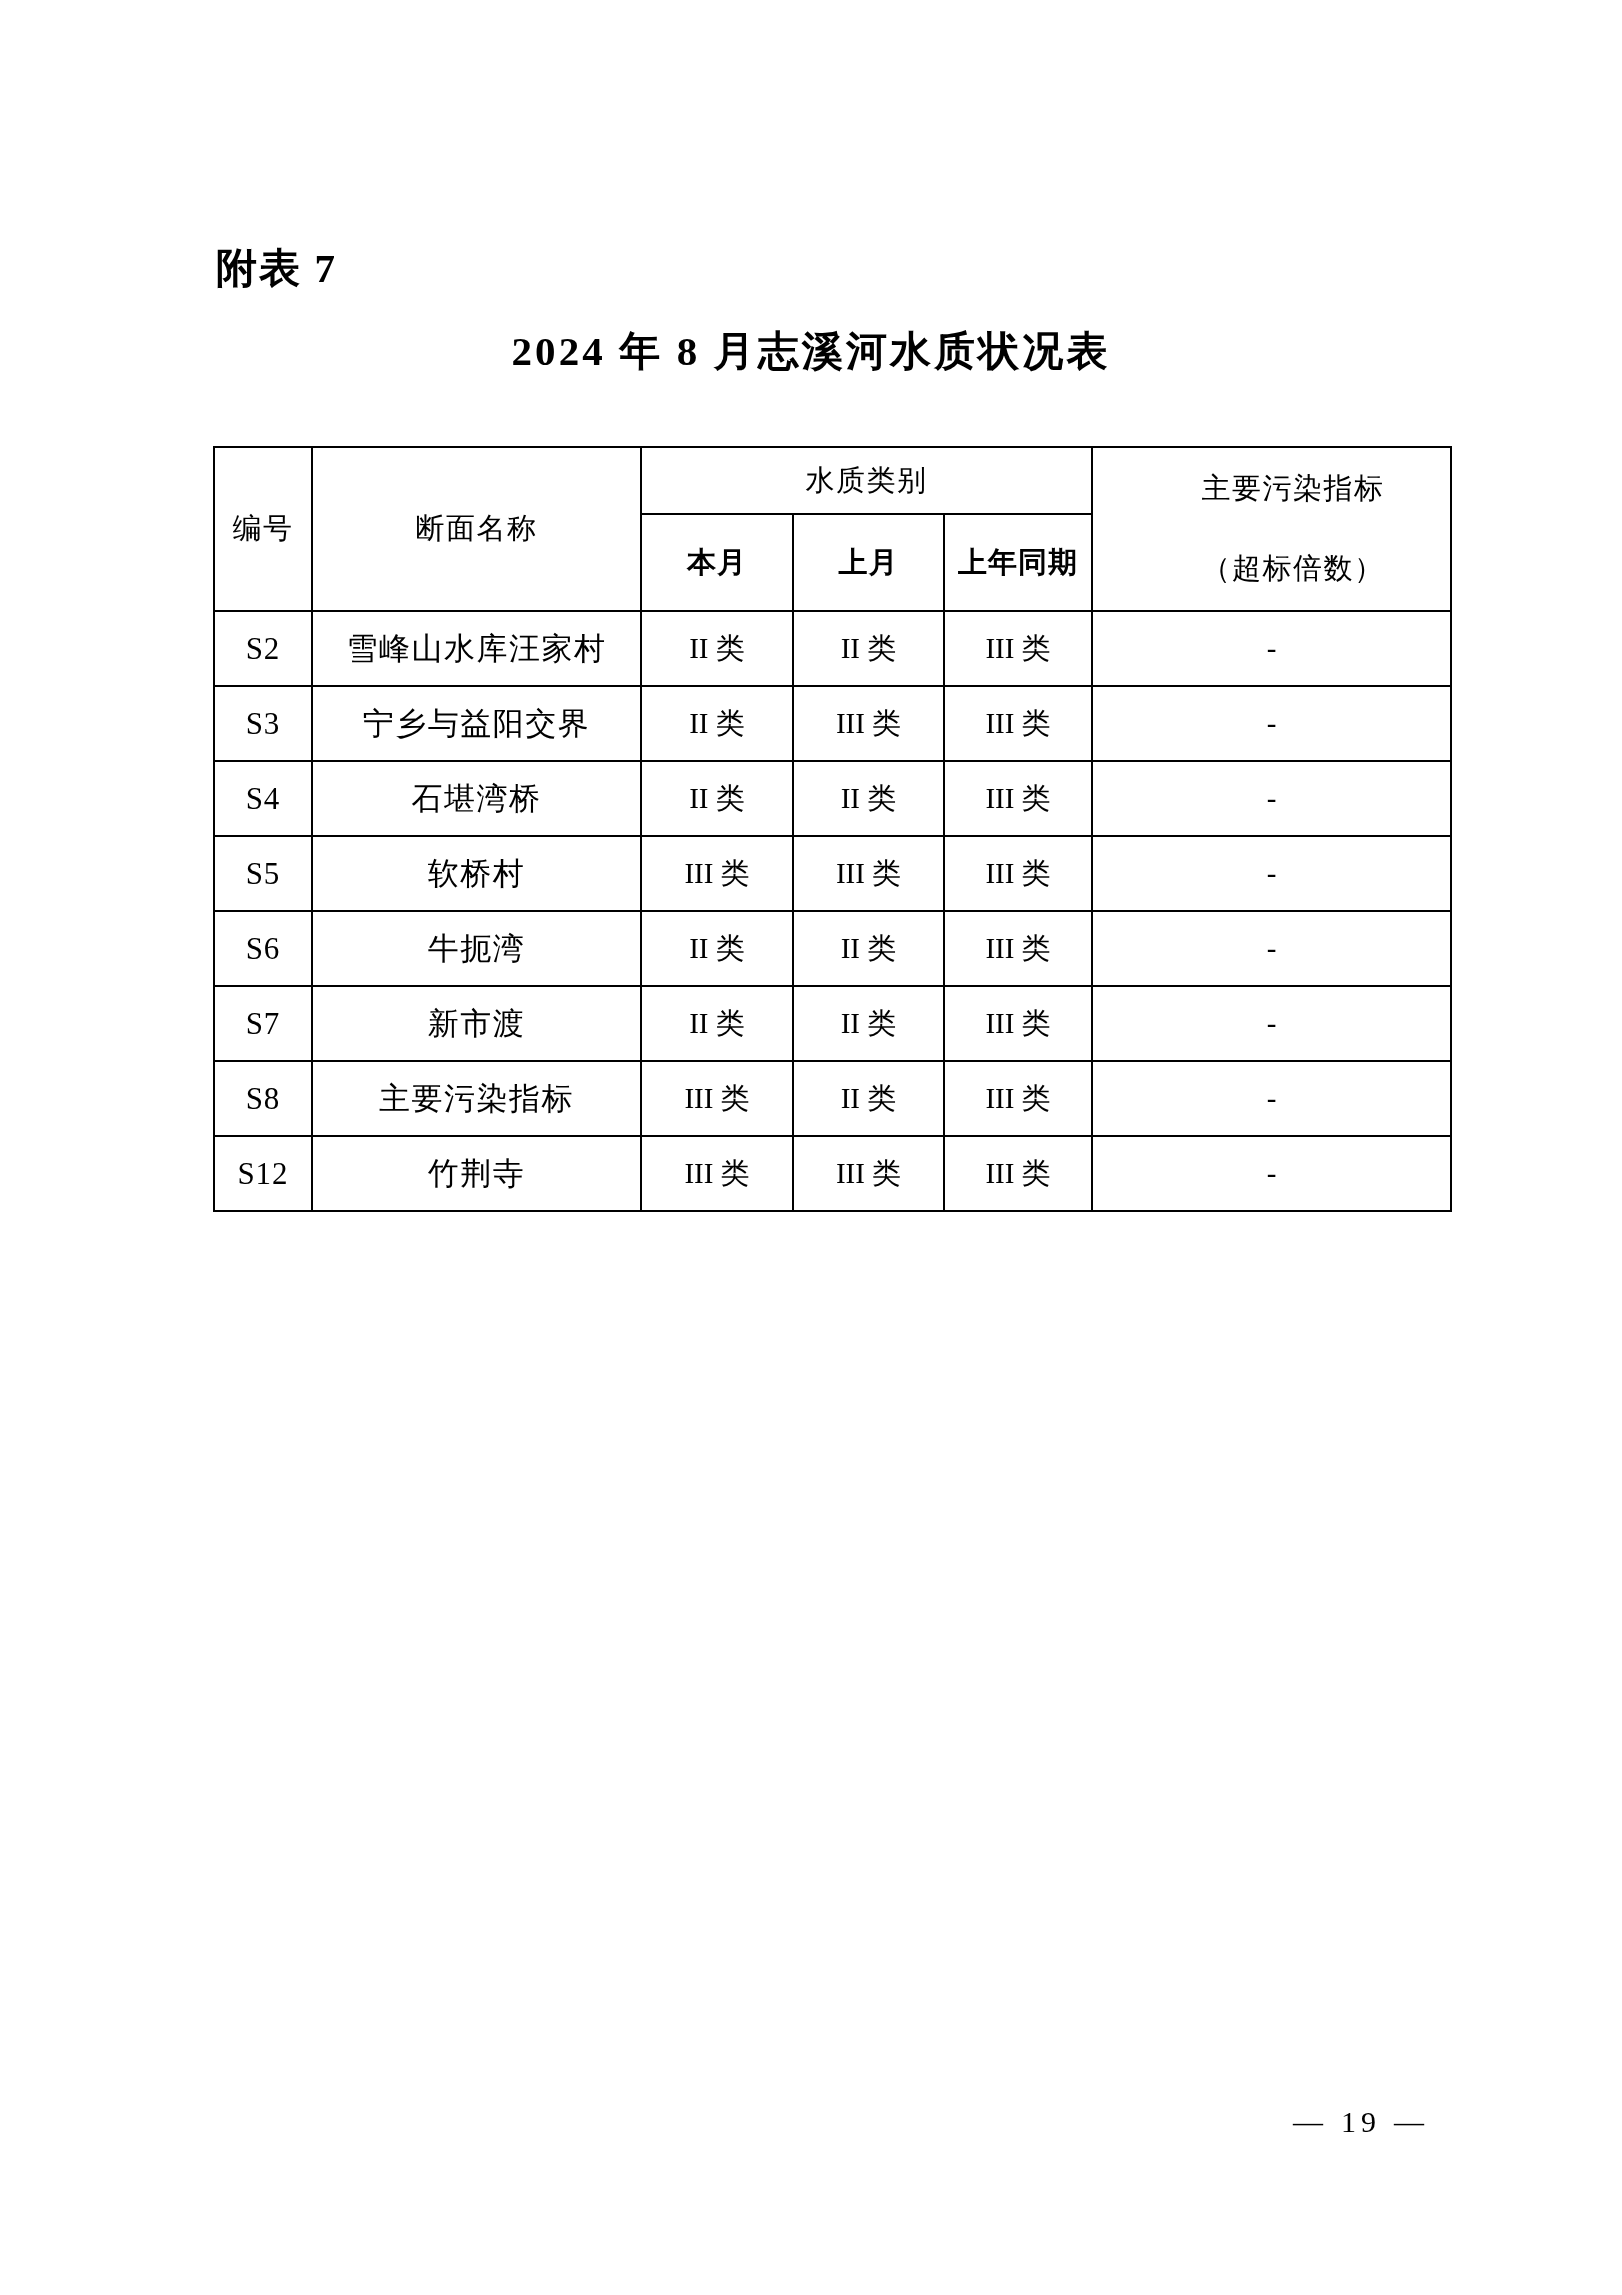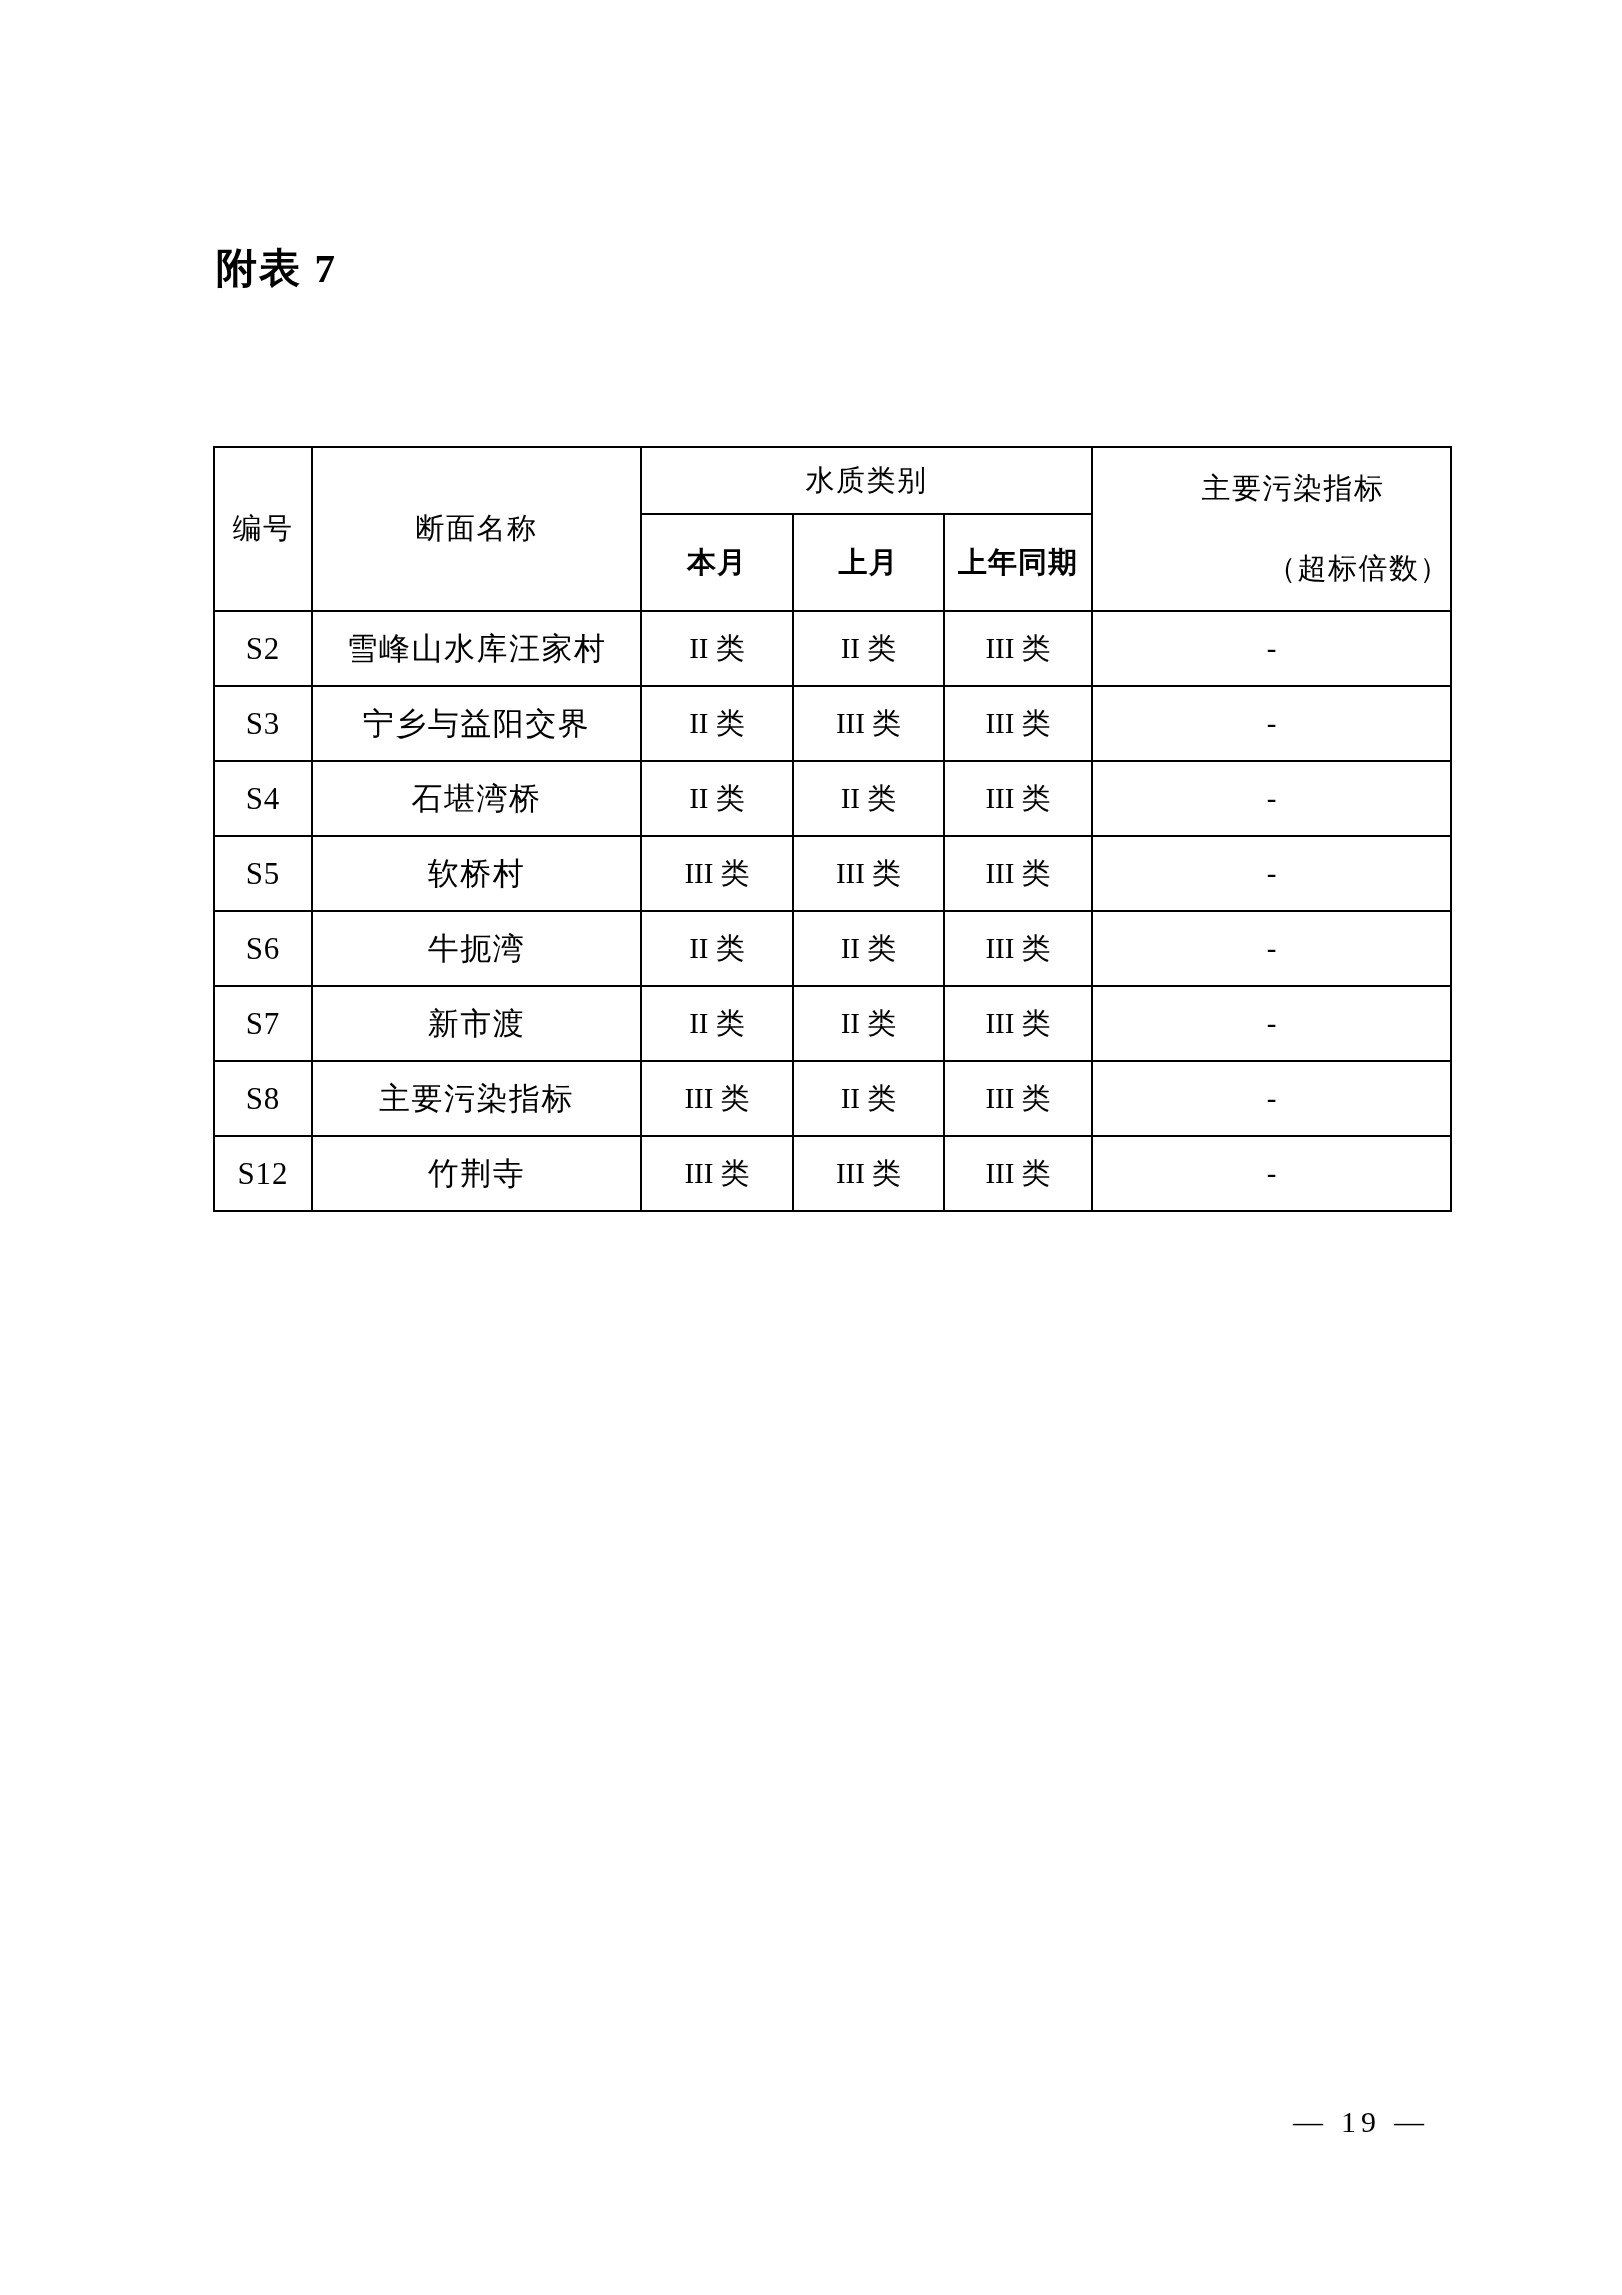--- a/index.html
+++ b/index.html
@@ -65,21 +65,21 @@
   col.c-m1   { width: 152px; }
   col.c-m2   { width: 151px; }
   col.c-m3   { width: 148px; }
   col.c-pol  { width: 359px; }
 
   tr.h-top th { height: 67px; font-size: 29px; letter-spacing: 1.5px; }
   tr.h-sub th { height: 97px; font-size: 29px; letter-spacing: 1px; font-weight: bold; }
 
   th.pollutant-head { font-size: 28px; letter-spacing: 1px; }
   th.pollutant-head .line { display: block; padding-left: 43px; }
-  th.pollutant-head .line + .line { margin-top: 40px; text-align: right; }
+  th.pollutant-head .line + .line { margin-top: 40px; }
 
   tbody td { height: 75px; font-size: 30px; border-radius: 25px; }
   td.cell-id   { font-size: 31px; letter-spacing: 1px; }
   td.cell-name { font-size: 31px; letter-spacing: 1.5px; }
   td.cell-class { font-size: 29px; }
   td.cell-pollutant { font-size: 29px; }
 
   .page-number {
     position: absolute;
     left: 1293px;
@@ -89,20 +89,21 @@
     white-space: pre;
   }
 </style>
 </head>
 <body>
 
 <div class="page">
 
   <div class="annex-label">附表 7</div>
 
+  <div class="doc-title">2024 年 8 月志溪河水质状况表</div>
 
   <div class="table-wrap">
     <table class="wq-table">
       <colgroup>
         <col class="c-id">
           <col class="c-name">
           <col class="c-m1">
           <col class="c-m2">
           <col class="c-m3">
           <col class="c-pol">

